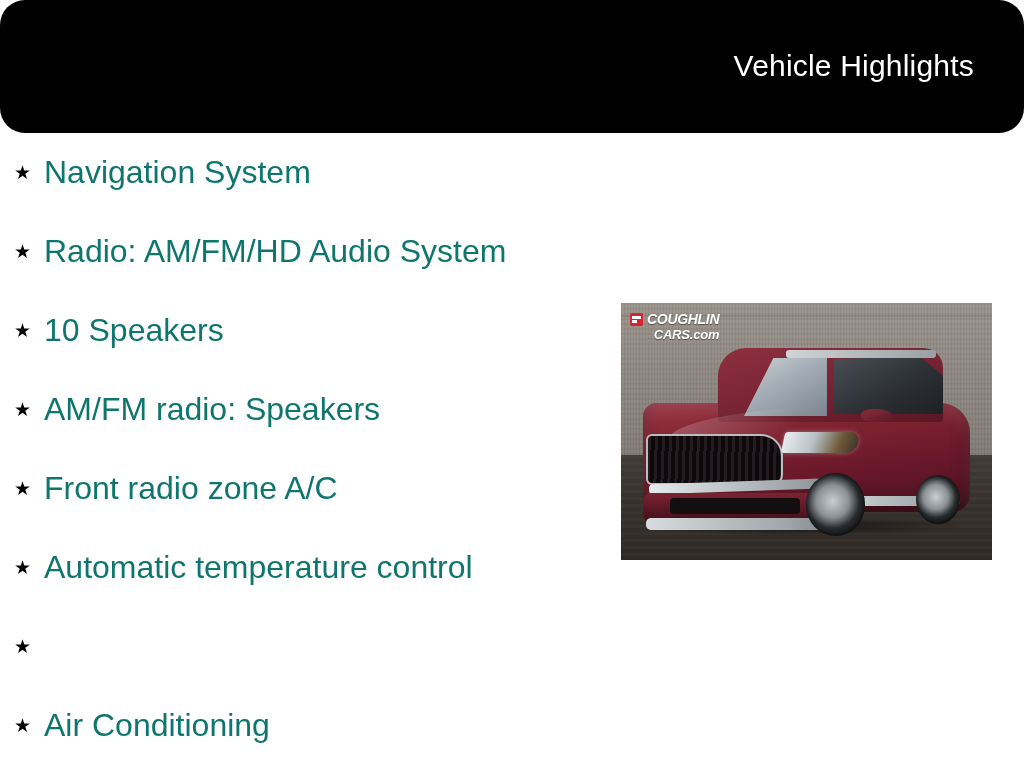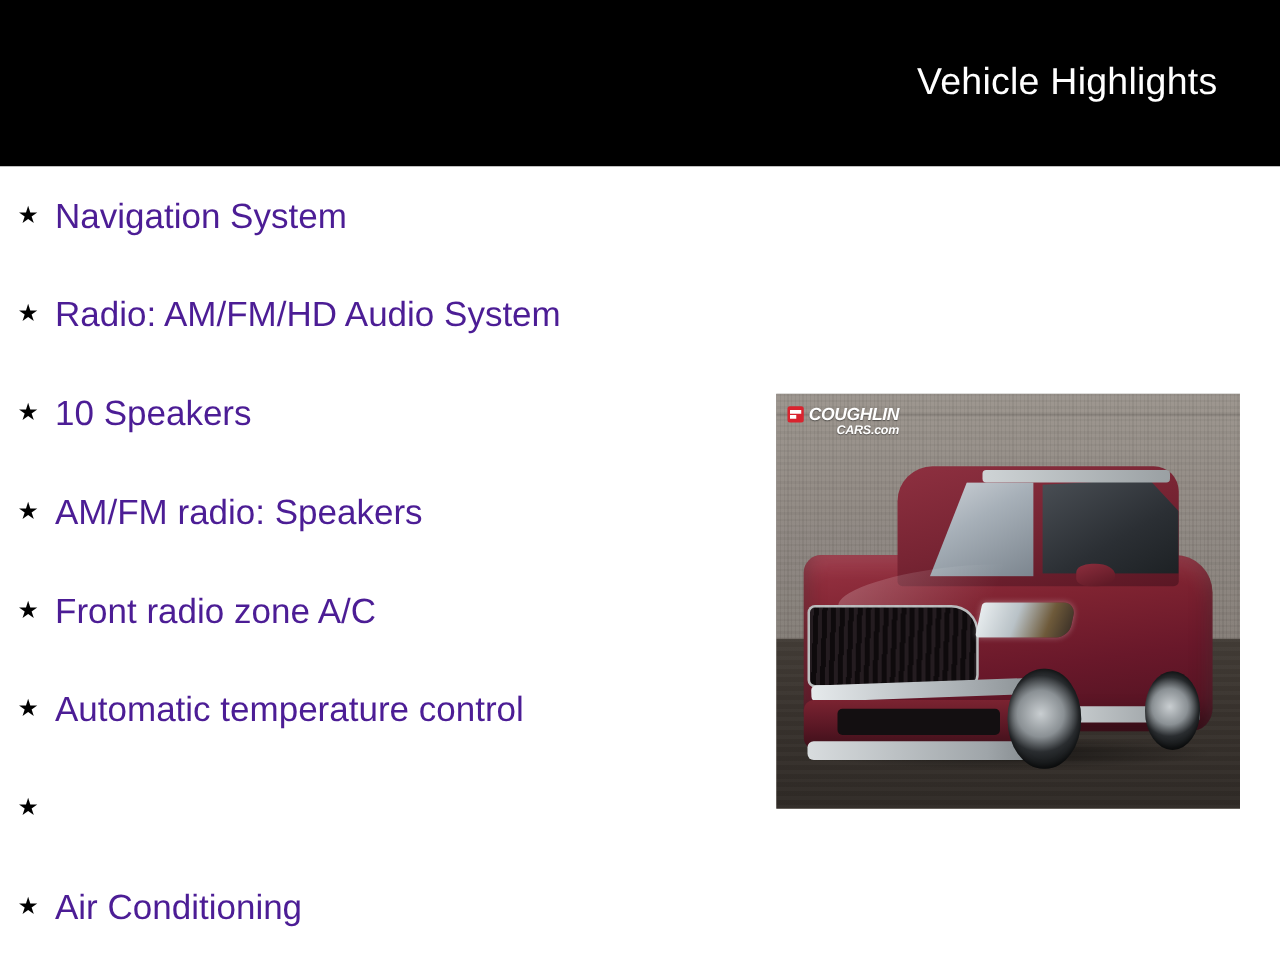--- a/index.html
+++ b/index.html
@@ -17,20 +17,21 @@
   }
 
   
   .header-bar {
     position: absolute;
     left: 0;
     top: 0;
     width: 1024px;
     height: 133px;
     background: #000000;
+    border-radius: 25px;
   }
   .header-title {
     position: absolute;
     right: 50px;
     top: 50px;
     color: #ffffff;
     font-size: 30px;
     font-weight: normal;
     letter-spacing: 0.2px;
     line-height: 32px;
@@ -57,33 +58,33 @@
   }
   .star-icon {
     color: #000000;
     font-size: 19px;
     line-height: 1;
     width: 30px;
     flex: 0 0 30px;
     display: block;
   }
   .highlight-label {
-    color: #4c1d95;
-    font-size: 28px;
+    color: #0f766e;
+    font-size: 32px;
     line-height: 29px;
     white-space: nowrap;
   }
 
   
   .vehicle-photo {
     position: absolute;
     left: 621px;
-    top: 315px;
+    top: 303px;
     width: 371px;
-    height: 332px;
+    height: 257px;
     overflow: hidden;
     background: #8d8680;
   }
   .photo-wall {
     position: absolute;
     left: 0; top: 0;
     width: 100%;
     height: 59%;
     background:
       linear-gradient(180deg, #9a938c 0%, #8d8680 55%, #837c76 100%);
@@ -325,21 +326,21 @@
   .wm-name {
     color: #ffffff;
     font-size: 14px;
     font-weight: bold;
     font-style: italic;
     letter-spacing: -0.3px;
     text-shadow: 0 1px 1px rgba(0,0,0,0.45);
   }
   .wm-sub {
     color: #ffffff;
-    font-size: 10px;
+    font-size: 13px;
     font-weight: bold;
     font-style: italic;
     letter-spacing: -0.2px;
     text-align: right;
     margin-top: 2px;
     text-shadow: 0 1px 1px rgba(0,0,0,0.45);
   }
 </style>
 </head>
 <body>

